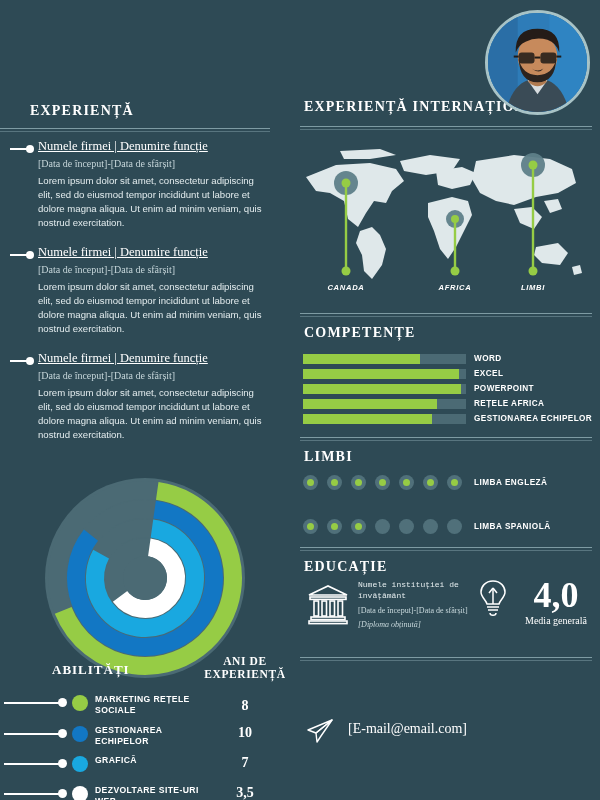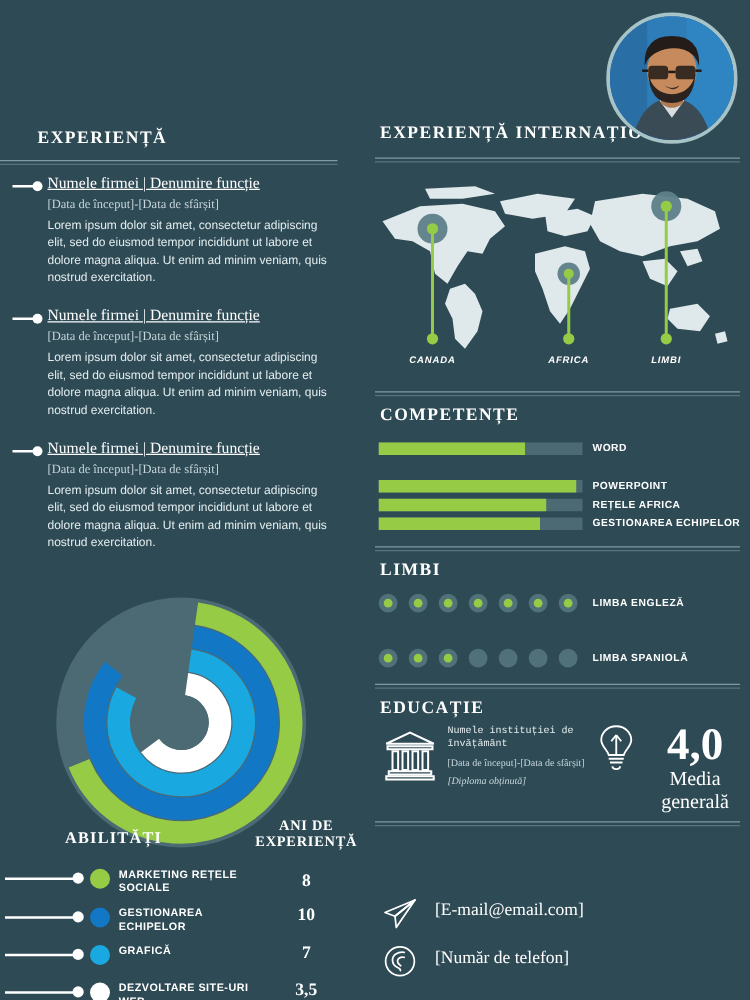--- a/index.html
+++ b/index.html
@@ -145,21 +145,21 @@
   .edu-l2 { font-family:"Liberation Serif", serif; font-size:8px; color:#c8d8dc; line-height:11px; margin-top:4px; }
   .edu-l3 { font-family:"Liberation Serif", serif; font-size:8px; font-style:italic; color:#c8d8dc; line-height:11px; margin-top:3px; }
   .bulb { position:absolute; left:186px; top:32px; }
   .gpa {
     position:absolute; left:222px; top:28px; width:84px; text-align:center;
     font-family:"Liberation Serif", serif; font-weight:bold;
     font-size:36px; color:#ffffff; line-height:40px;
   }
   .gpa-sub {
     position:absolute; left:222px; top:68px; width:84px; text-align:center;
-    font-family:"Liberation Serif", serif; font-size:16px; color:#ffffff;
+    font-family:"Liberation Serif", serif; font-size:10px; color:#ffffff;
   }
 
   
   .contact-row { position:absolute; left:0; width:308px; height:34px; }
   .contact-icon { position:absolute; left:14px; top:0; width:28px; height:28px; }
   .contact-text {
     position:absolute; left:56px; top:4px;
     font-family:"Liberation Serif", serif; font-size:14px; color:#ffffff;
     white-space:nowrap;
   }
@@ -341,20 +341,26 @@
     <div class="r-sec" style="top:218px; height:120px">
       <div class="rule r-rule-a" style="top:0px"></div>
       <div class="rule-thin r-rule-b" style="top:3px"></div>
       <div class="sec-title r-title" style="top:12px">COMPETENȚE</div>
 
       <div class="bar-row" style="top:40px">
         <div class="bar-track">
           <div class="bar-fill" id="bar0" style="width: 72%;"></div>
         </div>
         <div class="bar-label">WORD</div>
+      </div>
+      <div class="bar-row" style="top:55px">
+        <div class="bar-track">
+          <div class="bar-fill" id="bar1" style="width: 96%;"></div>
+        </div>
+        <div class="bar-label">EXCEL</div>
       </div>
       <div class="bar-row" style="top:70px">
         <div class="bar-track">
           <div class="bar-fill" id="bar2" style="width: 97%;"></div>
         </div>
         <div class="bar-label">POWERPOINT</div>
       </div>
       <div class="bar-row" style="top:85px">
         <div class="bar-track">
           <div class="bar-fill" id="bar3" style="width: 82%;"></div>
@@ -462,26 +468,16 @@
       <div class="contact-row" style="top:60px">
         <div class="contact-icon">
           <svg width="28" height="28" viewBox="0 0 28 28" fill="none" stroke="#ffffff" stroke-width="1.4" stroke-linejoin="round">
             <path d="M26 3 L2 13 L10 16 Z"></path>
             <path d="M26 3 L10 16 L11 25 L15 19 Z"></path>
           </svg>
         </div>
         <div class="contact-text">[E-mail@email.com]</div>
       </div>
 
-      <div class="contact-row" style="top:98px">
-        <div class="contact-icon">
-          <svg width="28" height="28" viewBox="0 0 28 28" fill="none" stroke="#ffffff" stroke-width="1.4">
-            <circle cx="14" cy="14" r="11.5"></circle>
-            <path d="M18 7 C12 6 8 9 8 13 C8 16 10 18 12 19 C14 20 15 21 14 22"></path>
-            <path d="M18 11 C14 10 12 12 12 14 C12 16 14 17 15 18"></path>
-          </svg>
-        </div>
-        <div class="contact-text">[Număr de telefon]</div>
-      </div>
     </div>
 
   </div>
 </div>
 
 </body></html>

